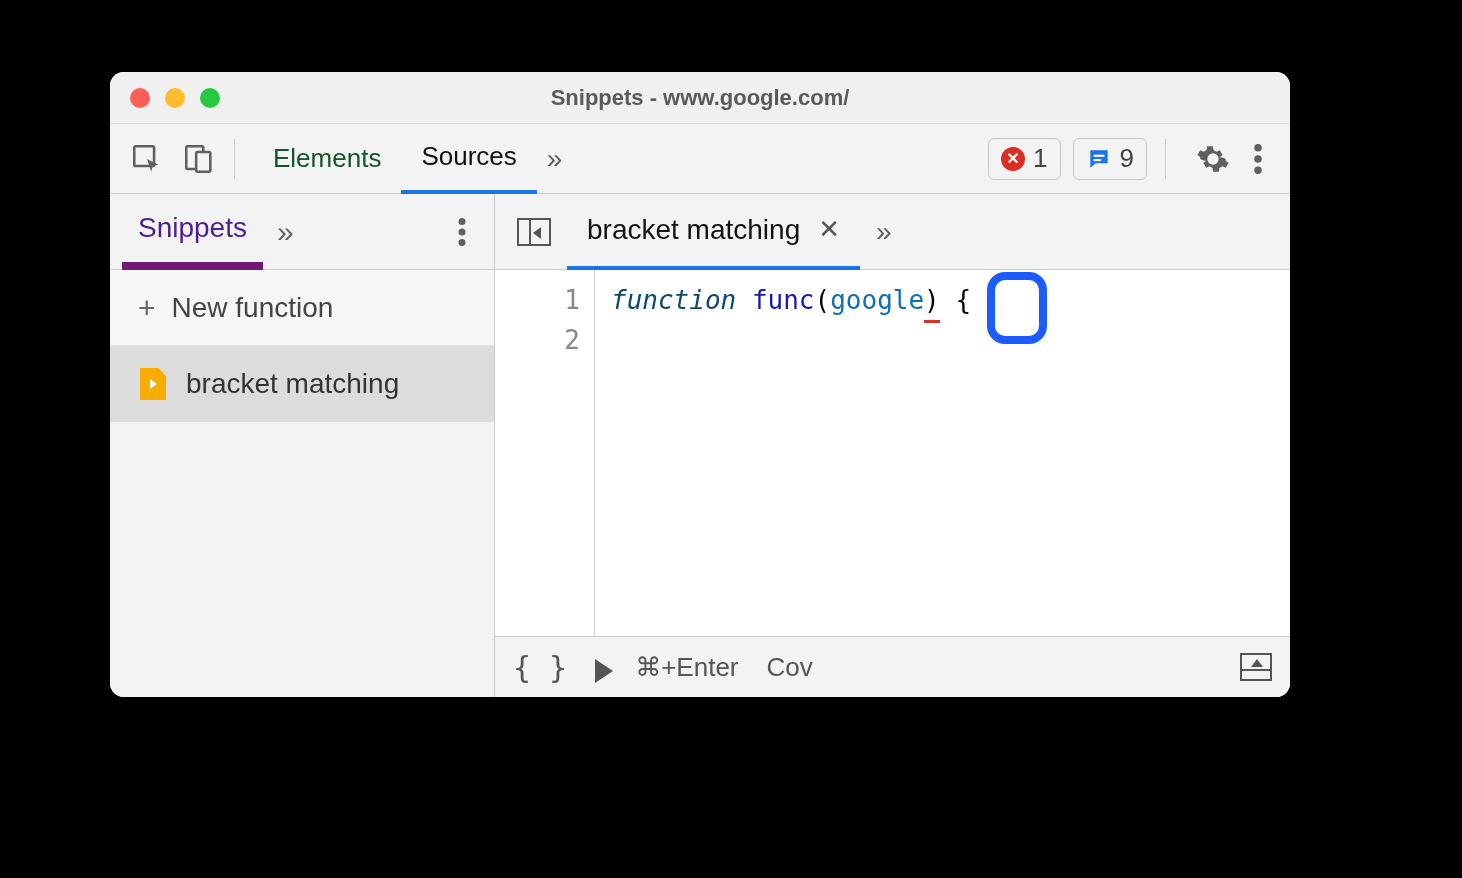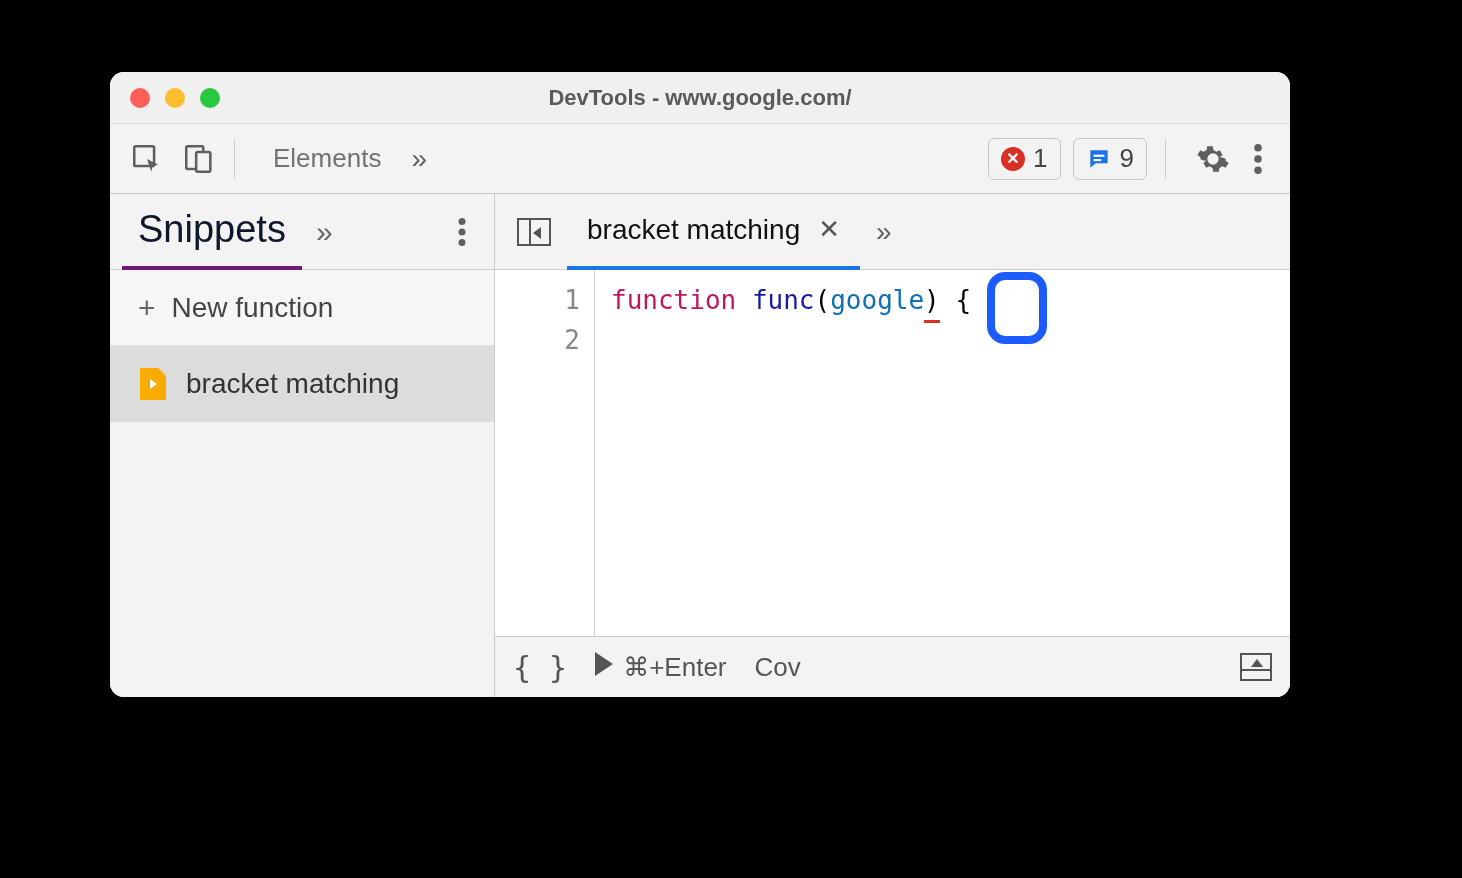--- a/index.html
+++ b/index.html
@@ -56,21 +56,21 @@
     background: #f3f3f3;
     border-bottom: 1px solid #ccc;
     display: flex;
     align-items: center;
     padding: 0 16px 0 20px;
   }
   .tb-left { display: flex; align-items: center; gap: 18px; }
   .vsep { width: 1px; height: 40px; background: #ccc; margin: 0 18px; }
   .tab-item {
     font-size: 26px;
-    color: #737373;
+    color: #14532d;
     padding: 0 20px;
     height: 70px;
     display: flex; align-items: center;
     cursor: pointer;
   }
   .tab-item.active {
     color: #111;
     border-bottom: 4px solid #1a73e8;
   }
   .chev { font-size: 28px; color: #5f5f5f; padding: 0 10px; }
@@ -107,26 +107,26 @@
     background: #f3f3f3;
   }
   .sb-tabs {
     height: 76px;
     display: flex;
     align-items: center;
     border-bottom: 1px solid #ccc;
     padding: 0 12px;
   }
   .sb-tab {
-    font-size: 38px;
-    color: #0f172a;
+    font-size: 28px;
+    color: #4c1d95;
     padding: 0 16px;
     height: 76px;
     display: flex; align-items: center;
-    border-bottom: 4px solid #701a75;
+    border-bottom: 8px solid #701a75;
   }
   .sb-chev { font-size: 30px; color: #666; padding: 0 14px; }
   .sb-kebab { margin-left: auto; color: #666; font-size: 30px; padding: 0 16px; }
   .new-snippet {
     height: 76px;
     display: flex;
     align-items: center;
     gap: 16px;
     padding: 0 28px;
     font-size: 28px;
@@ -222,21 +222,21 @@
     padding: 10px 14px 0 0;
     color: #888;
     line-height: 40px;
   }
   .code {
     padding: 10px 16px 0 16px;
     line-height: 40px;
     position: relative;
     white-space: pre;
   }
-  .kw { color: #be185d; }
+  .kw { color: #0c4a6e; font-style: italic; }
   .fn { color: #1a1aa6; }
   .pr { color: #0f6fb5; }
   .underline-err {
     display: inline-block;
     border-bottom: 3px solid #d93025;
   }
   .highlight-ring {
     position: absolute;
     border: 8px solid #1c5cff;
     border-radius: 18px;
@@ -290,40 +290,41 @@
 <body>
 
 <div class="window">
 
   <div class="titlebar">
     <div class="traffic">
       <div class="dot red"></div>
       <div class="dot yellow"></div>
       <div class="dot green"></div>
     </div>
-    <div class="title">DevTools - www.google.com/</div>
+    <div class="title">Snippets - www.google.com/</div>
   </div>
 
   <div class="toolbar">
     <div class="tb-left">
       <span>
         <svg width="34" height="34" viewBox="0 0 24 24" fill="none" stroke="#5f5f5f" stroke-width="1.8">
           <rect x="3" y="3" width="14" height="14" rx="1"></rect>
           <path d="M12 12 L20 16 L16 17 L15 21 Z" fill="#5f5f5f" stroke="none"></path>
         </svg>
       </span>
       <span>
         <svg width="34" height="34" viewBox="0 0 24 24" fill="none" stroke="#5f5f5f" stroke-width="1.8">
           <rect x="3" y="3" width="12" height="16" rx="1"></rect>
           <rect x="10" y="7" width="10" height="14" rx="1" fill="#f3f3f3"></rect>
         </svg>
       </span>
     </div>
     <div class="vsep"></div>
     <div class="tab-item">Elements</div>
+    <div class="tab-item active">Sources</div>
     <div class="chev">»</div>
     <div class="spacer"></div>
     <div class="badge-group">
       <div class="badge">
         <span class="err-circle">✕</span>
         <span>1</span>
       </div>
       <div class="badge">
         <span>
           <svg width="26" height="26" viewBox="0 0 24 24" fill="#1a73e8">
@@ -391,21 +392,21 @@
           <div>1</div>
           <div>2</div>
         </div>
         <div class="code"><span class="kw">function</span><span> </span><span class="fn">func</span><span>(</span><span class="pr">google</span><span class="underline-err">)</span><span> </span><span>{</span>
           <div class="highlight-ring"></div>
         </div>
       </div>
 
       <div class="status">
         <span class="braces">{ }</span>
-        <span style="display:flex;align-items:flex-start;gap:10px">
+        <span style="display:flex;align-items:flex-end;gap:22px">
           <span class="run-tri"></span>
           <span>⌘+Enter</span>
         </span>
         <span>Cov</span>
         <span class="drawer-icon">
             <span class="up"></span>
           </span>
       </div>
     </div>
 

